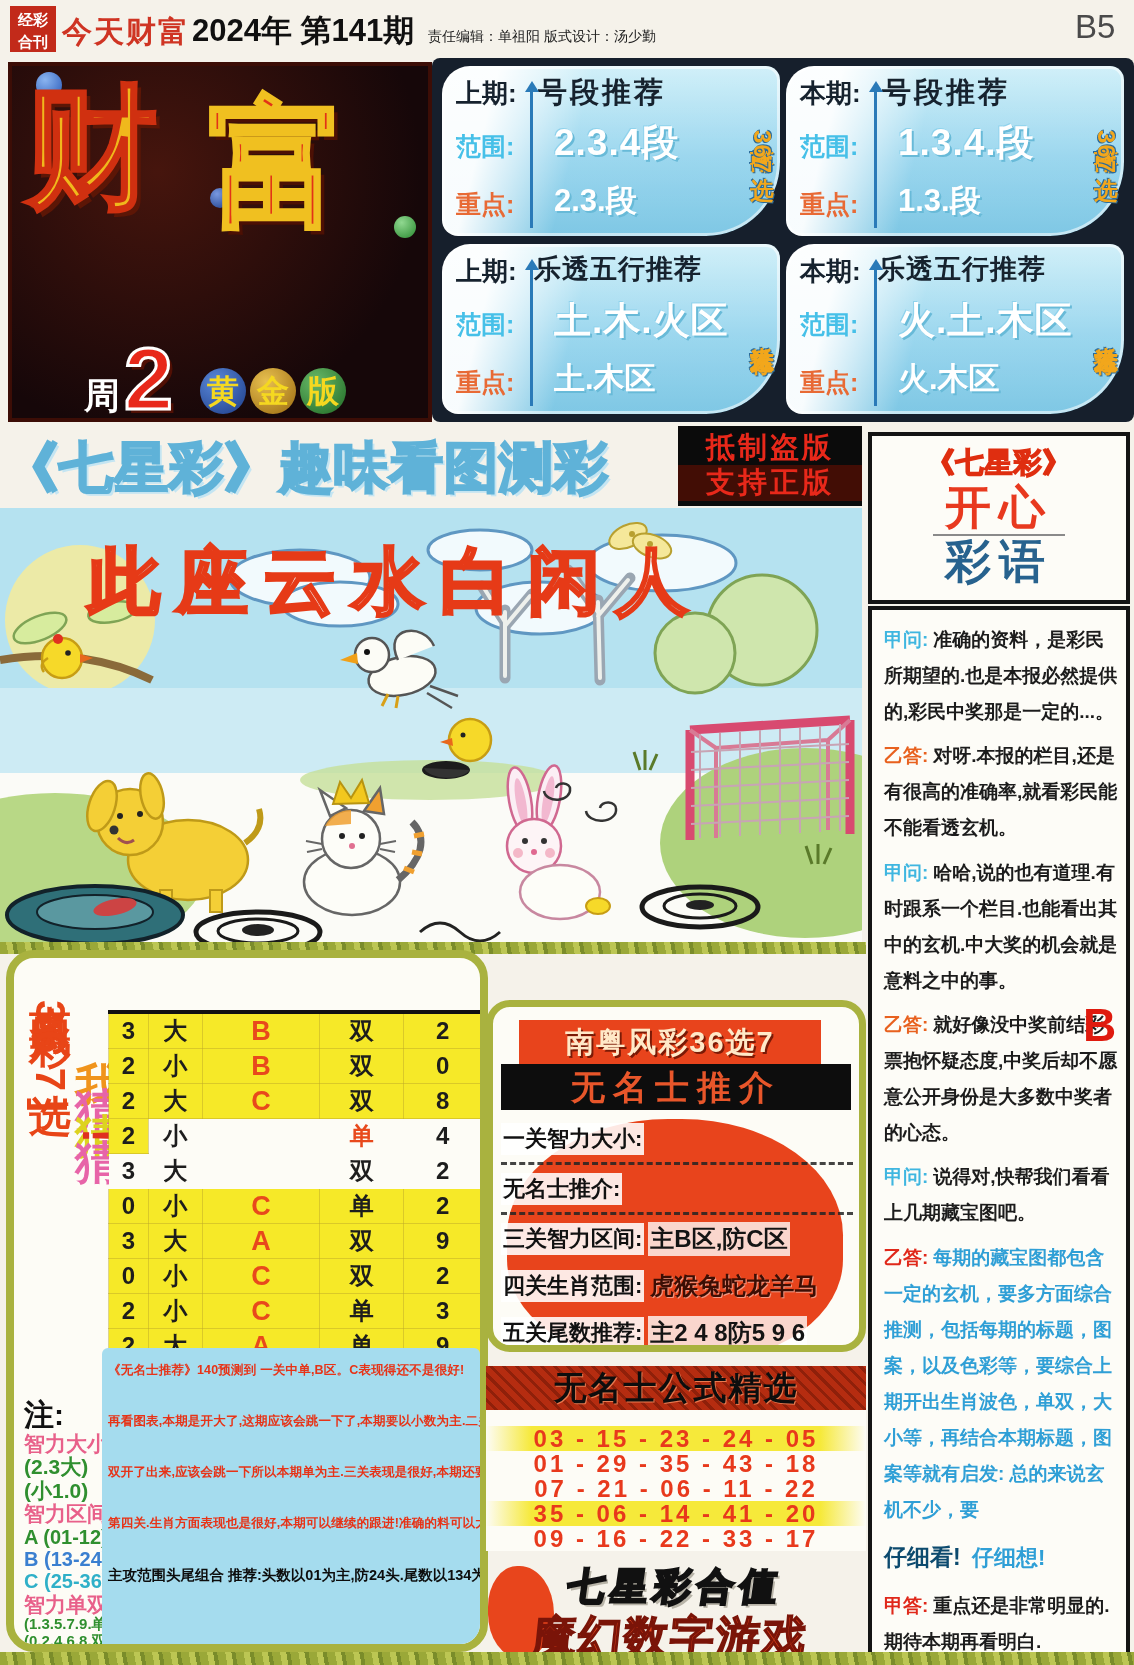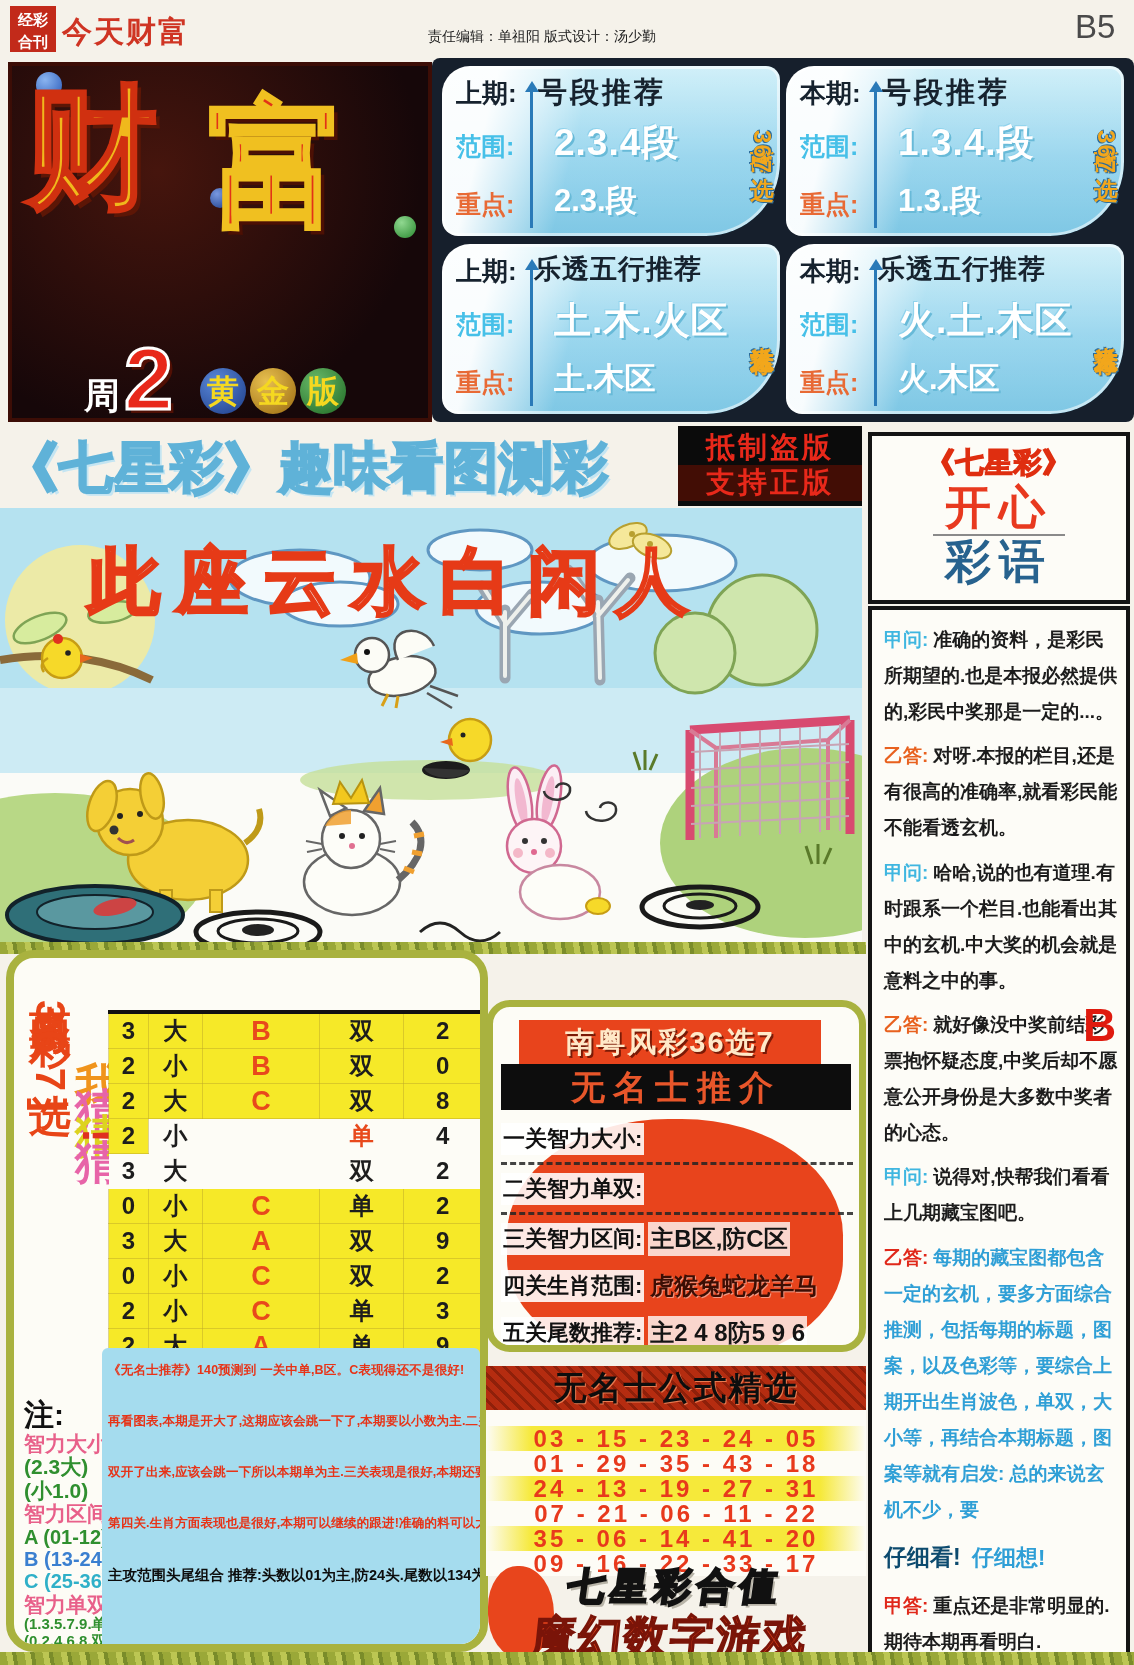--- a/index.html
+++ b/index.html
@@ -154,20 +154,21 @@
 </head>
 <body>
 
 <div class="page">
 
   <div class="stamp">
     <div>经彩</div>
     <div>合刊</div>
   </div>
   <div class="brand">今天财富</div>
+  <div class="issue">2024年 第141期</div>
   <div class="credits">责任编辑：单祖阳  版式设计：汤少勤</div>
   <div class="pagecode">B5</div>
 
   <div class="logo">
     <span class="ball ball-b"></span>
     <span class="ball ball-g"></span>
     <span class="ball ball-d"></span>
     <div class="lg-w1">财</div>
     <div class="lg-w2">富</div>
     <div class="wk-label">周</div>
@@ -497,42 +498,41 @@
   <div class="mid">
     <div class="tui-box">
       <div class="tui-b1">南粤风彩36选7</div>
       <div class="tui-b2">无名士推介</div>
       <div class="tui-blob"></div>
       <div class="tui-lines" id="tui-lines">
           <div class="tui-line sep">
             <span class="tui-label">一关智力大小:</span>
           </div>
           <div class="tui-line sep">
-            <span class="tui-label">二关智力单双:</span>
+            <span class="tui-label">无名士推介:</span>
           </div>
           <div class="tui-line">
             <span class="tui-label">三关智力区间:</span>
             <span class="tui-value">主B区,防C区</span>
           </div>
           <div class="tui-line onred">
             <span class="tui-label">四关生肖范围:</span>
             <span class="tui-value">虎猴兔蛇龙羊马</span>
           </div>
           <div class="tui-line">
             <span class="tui-label">五关尾数推荐:</span>
             <span class="tui-value">主2 4 8防5 9 6</span>
           </div>
         </div>
     </div>
     <div class="fx-box">
       <div class="fx-banner">无名士公式精选</div>
       <div class="fx-rows" id="fx-rows">
           <div class="fx-row streak">03 - 15 - 23 - 24 - 05</div>
           <div class="fx-row">01 - 29 - 35 - 43 - 18</div>
-          <div class="fx-row streak">24 - 13 - 19 - 27 - 31</div>
           <div class="fx-row">07 - 21 - 06 - 11 - 22</div>
           <div class="fx-row streak">35 - 06 - 14 - 41 - 20</div>
           <div class="fx-row">09 - 16 - 22 - 33 - 17</div>
         </div>
     </div>
     <div class="ft">
       <div class="ft-blob"></div>
       <div class="ft1">七星彩合值</div>
       <div class="ft2">魔幻数字游戏</div>
     </div>

